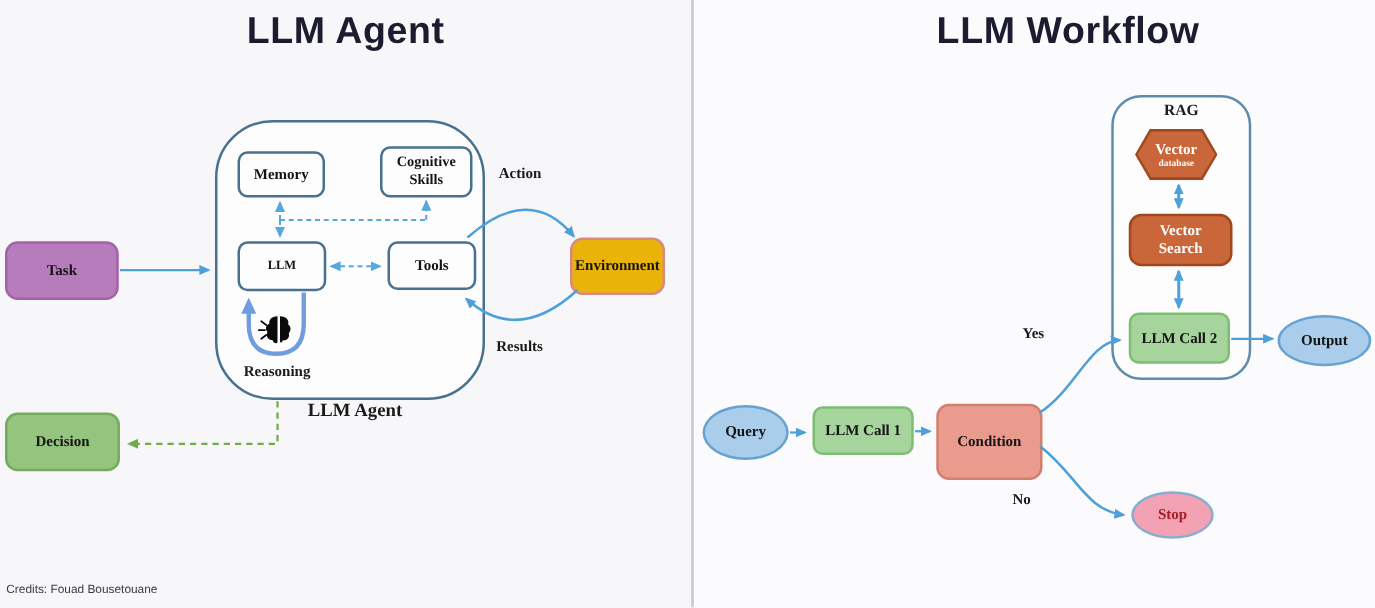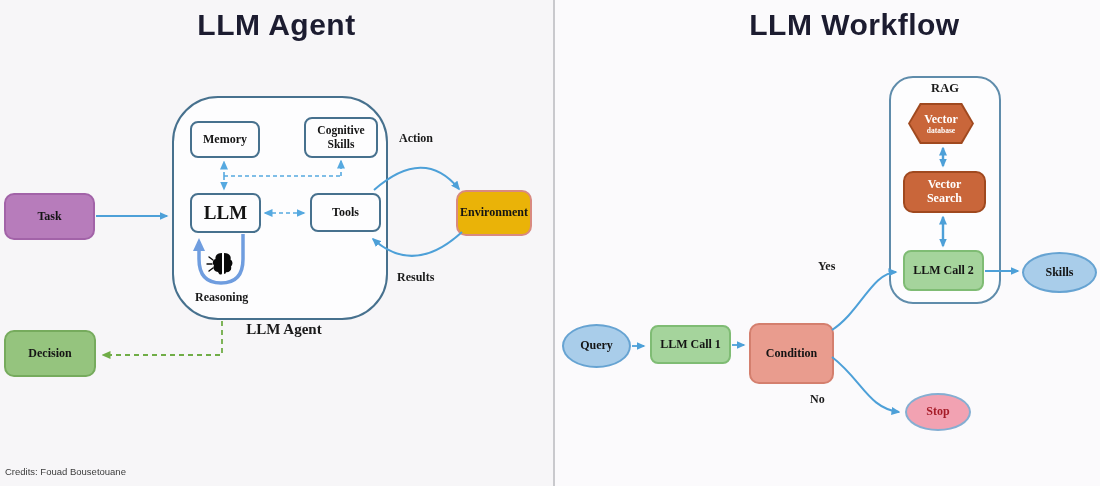--- a/index.html
+++ b/index.html
@@ -47,21 +47,21 @@
 <div class="panel" id="panel-right"></div>
 <div class="divider"></div>
 
 <div class="title" style="left:0;width:553px;">LLM Agent</div>
 <div class="title" style="left:553px;width:547px;margin-left:28px;">LLM Workflow</div>
 
 <div class="container-box" style="left:172px;top:96px;width:216px;height:224px;border:2.2px solid #47718e;border-radius:46px;"></div>
 
 <div class="node whitebox" style="left:190px;top:121px;width:70px;height:37px;">Memory</div>
 <div class="node whitebox" style="left:304px;top:117px;width:74px;height:41px;font-size:11.5px;padding:0 6px;">Cognitive Skills</div>
-<div class="node whitebox" style="left:190px;top:193px;width:71px;height:40px;font-size:19px;">LLM</div>
+<div class="node whitebox" style="left:190px;top:193px;width:71px;height:40px;font-size:10px;">LLM</div>
 <div class="node whitebox" style="left:310px;top:193px;width:71px;height:39px;">Tools</div>
 
 <div class="node" style="left:4px;top:193px;width:91px;height:47px;background:#b77cbb;border:2px solid #a263a8;border-radius:10px;">Task</div>
 <div class="node" style="left:456px;top:190px;width:76px;height:46px;background:#eab308;border:2px solid #d98a80;border-radius:10px;">Environment</div>
 <div class="node" style="left:4px;top:330px;width:92px;height:47px;background:#95c47e;border:2px solid #76ab5d;border-radius:10px;">Decision</div>
 
 <div class="lbl" style="left:399px;top:131px;">Action</div>
 <div class="lbl" style="left:397px;top:270px;">Results</div>
 <div class="lbl" style="left:195px;top:290px;">Reasoning</div>
 <div class="lbl" style="left:238px;top:321px;width:92px;text-align:center;font-size:15px;">LLM Agent</div>
@@ -83,21 +83,21 @@
   <div class="hex-inner">
     <span class="hex-l1">Vector</span>
     <span class="hex-l2">database</span>
   </div>
 </div>
 
 <div class="node" style="left:903px;top:171px;width:83px;height:42px;background:#c9663a;border:2px solid #a0491f;border-radius:10px;color:#fff;padding:0 14px;">Vector Search</div>
 
 <div class="node" style="left:903px;top:250px;width:81px;height:41px;background:#a5d49c;border:2px solid #7fbc74;border-radius:8px;">LLM Call 2</div>
 
-<div class="node ellipse" style="left:1022px;top:252px;width:75px;height:41px;background:#a9cdea;border:2px solid #66a3d2;">Skills</div>
+<div class="node ellipse" style="left:1022px;top:252px;width:75px;height:41px;background:#a9cdea;border:2px solid #66a3d2;">Output</div>
 
 <div class="node ellipse" style="left:562px;top:324px;width:69px;height:44px;background:#a9cdea;border:2px solid #66a3d2;">Query</div>
 
 <div class="node" style="left:650px;top:325px;width:81px;height:39px;background:#a5d49c;border:2px solid #7fbc74;border-radius:8px;text-align:right;">LLM Call 1</div>
 
 <div class="node" style="left:749px;top:323px;width:85px;height:61px;background:#e99c8e;border:2px solid #d47f6e;border-radius:10px;">Condition</div>
 
 <div class="node ellipse" style="left:905px;top:393px;width:66px;height:38px;background:#f2a2b2;border:2px solid #85aed2;color:#a61c28;">Stop</div>
 
 <div class="lbl" style="left:818px;top:259px;">Yes</div>

